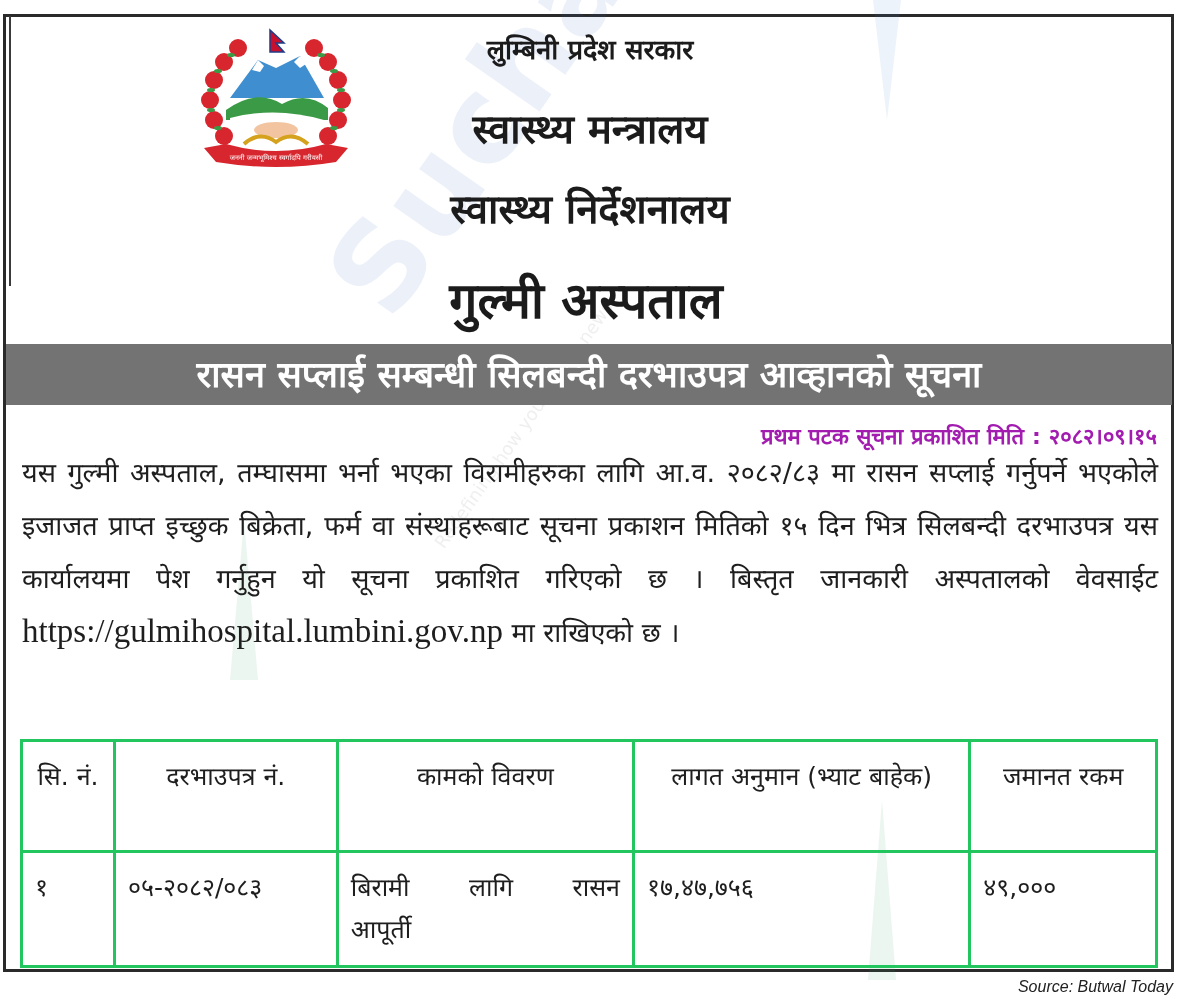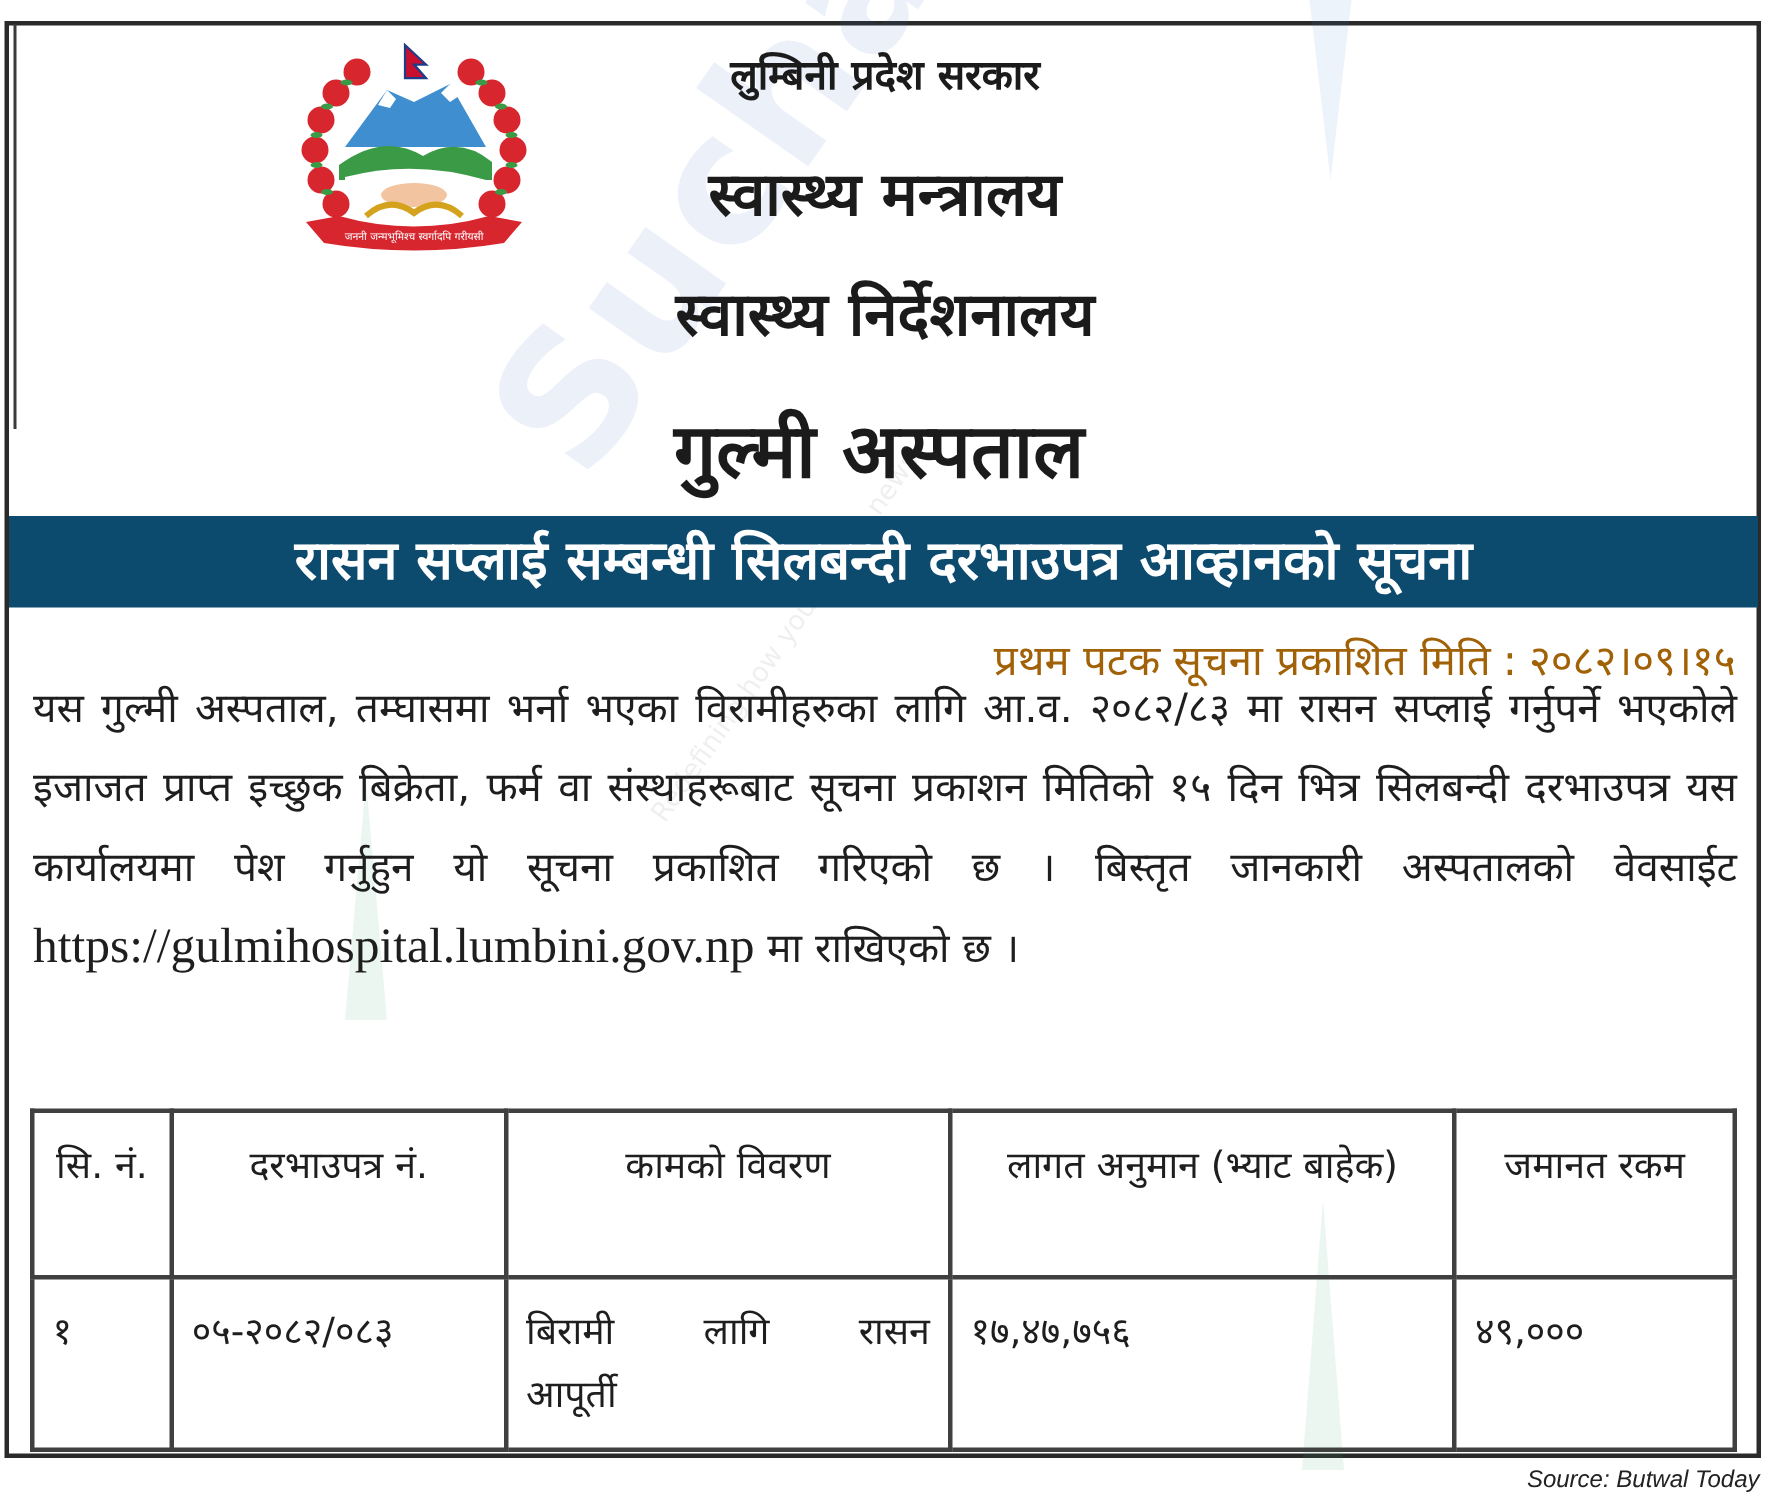--- a/index.html
+++ b/index.html
@@ -97,35 +97,35 @@
     font-size: 50px;
     left: 166px;
     width: 840px;
   }
   .banner {
     position: absolute;
     left: 6px;
     top: 344px;
     width: 1166px;
     height: 61px;
-    background: #0c4a6e;
+    background: #737373;
     color: #ffffff;
     font-weight: bold;
     font-size: 36px;
     text-align: center;
     line-height: 61px;
     white-space: nowrap;
   }
   .pub-date {
     position: absolute;
     right: 24px;
     top: 420px;
-    font-size: 28px;
-    font-weight: normal;
-    color: #a16207;
+    font-size: 22px;
+    font-weight: bold;
+    color: #a21caf;
     white-space: nowrap;
   }
   .pub-date .sep { margin: 0 8px; }
   .body-text {
     position: absolute;
     left: 22px;
     top: 446px;
     width: 1136px;
     font-size: 27px;
     line-height: 53px;
@@ -140,21 +140,21 @@
   table.tender {
     position: absolute;
     left: 20px;
     top: 739px;
     width: 1138px;
     border-collapse: collapse;
     font-size: 25px;
     color: #1e1e1e;
   }
   table.tender th, table.tender td {
-    border: 3px solid #404040;
+    border: 3px solid #22c55e;
     vertical-align: top;
     padding: 14px 12px;
     font-weight: normal;
     line-height: 42px;
   }
   table.tender th { text-align: center; height: 80px; }
   table.tender td { height: 80px; }
   .c-sn { width: 66px; }
   .c-no { width: 196px; }
   .c-desc { width: 270px; margin-top: 32px; }

